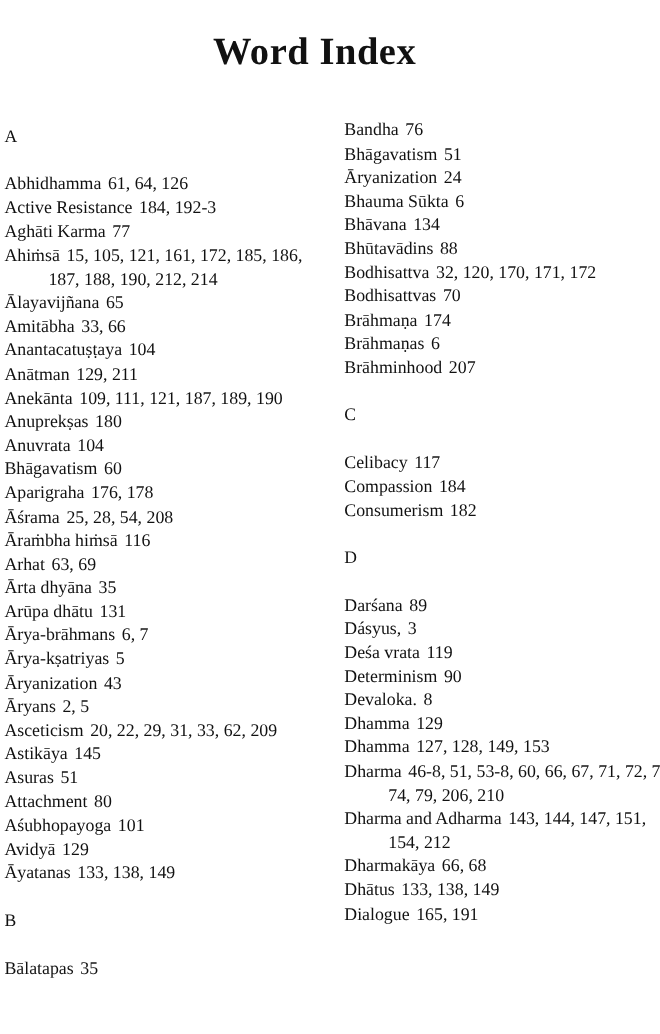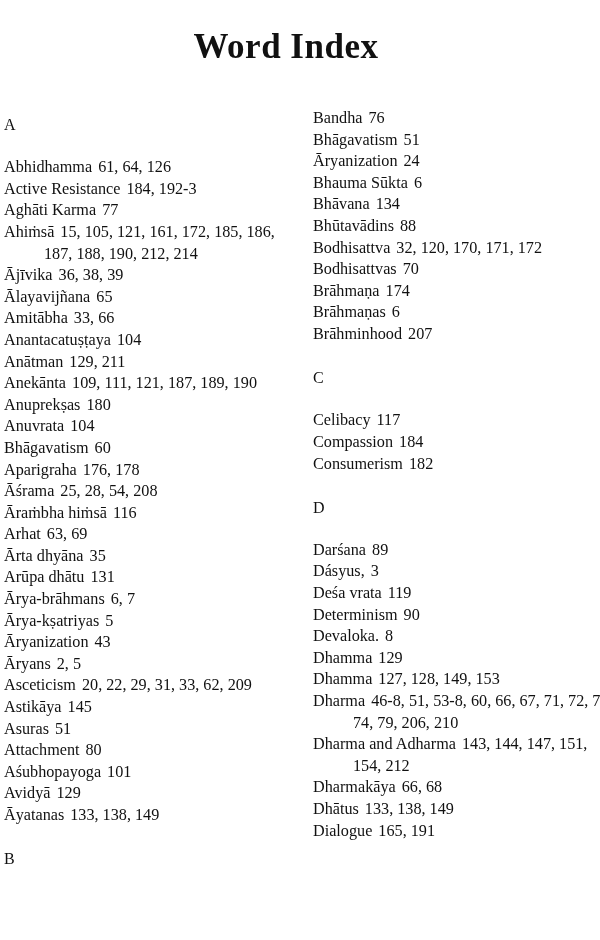--- a/index.html
+++ b/index.html
@@ -33,21 +33,20 @@
 <h1 class="title">Word Index</h1>
 
 <div class="col col-left">
   <div class="section">
     <div class="letter">A</div>
     <div class="gap-after"></div>
     <div class="entry"><span class="term">Abhidhamma</span><span class="pages">61, 64, 126</span></div>
     <div class="entry"><span class="term">Active Resistance</span><span class="pages">184, 192-3</span></div>
     <div class="entry"><span class="term">Aghāti Karma</span><span class="pages">77</span></div>
     <div class="entry" style="width:262px"><span class="term">Ahiṁsā</span><span class="pages">15, 105, 121, 161, 172, 185, 186, 187, 188, 190, 212, 214</span></div>
-    <div class="entry"><span class="term">Ājīvika</span><span class="pages">36, 38, 39</span></div>
     <div class="entry"><span class="term">Ālayavijñana</span><span class="pages">65</span></div>
     <div class="entry"><span class="term">Amitābha</span><span class="pages">33, 66</span></div>
     <div class="entry"><span class="term">Anantacatuṣṭaya</span><span class="pages">104</span></div>
     <div class="entry"><span class="term">Anātman</span><span class="pages">129, 211</span></div>
     <div class="entry"><span class="term">Anekānta</span><span class="pages">109, 111, 121, 187, 189, 190</span></div>
     <div class="entry"><span class="term">Anuprekṣas</span><span class="pages">180</span></div>
     <div class="entry"><span class="term">Anuvrata</span><span class="pages">104</span></div>
     <div class="entry"><span class="term">Bhāgavatism</span><span class="pages">60</span></div>
     <div class="entry"><span class="term">Aparigraha</span><span class="pages">176, 178</span></div>
     <div class="entry"><span class="term">Āśrama</span><span class="pages">25, 28, 54, 208</span></div>
@@ -64,20 +63,21 @@
     <div class="entry"><span class="term">Asuras</span><span class="pages">51</span></div>
     <div class="entry"><span class="term">Attachment</span><span class="pages">80</span></div>
     <div class="entry"><span class="term">Aśubhopayoga</span><span class="pages">101</span></div>
     <div class="entry"><span class="term">Avidyā</span><span class="pages">129</span></div>
     <div class="entry"><span class="term">Āyatanas</span><span class="pages">133, 138, 149</span></div>
   </div>
   <div class="gap-before"></div>
   <div class="section">
     <div class="letter">B</div>
     <div class="gap-after"></div>
+    <div class="entry"><span class="term">Bālatapas</span><span class="pages">35</span></div>
   </div>
 </div>
 
 <div class="col col-right">
   <div class="section">
     <div class="entry"><span class="term">Bandha</span><span class="pages">76</span></div>
     <div class="entry"><span class="term">Bhāgavatism</span><span class="pages">51</span></div>
     <div class="entry"><span class="term">Āryanization</span><span class="pages">24</span></div>
     <div class="entry"><span class="term">Bhauma Sūkta</span><span class="pages">6</span></div>
     <div class="entry"><span class="term">Bhāvana</span><span class="pages">134</span></div>

